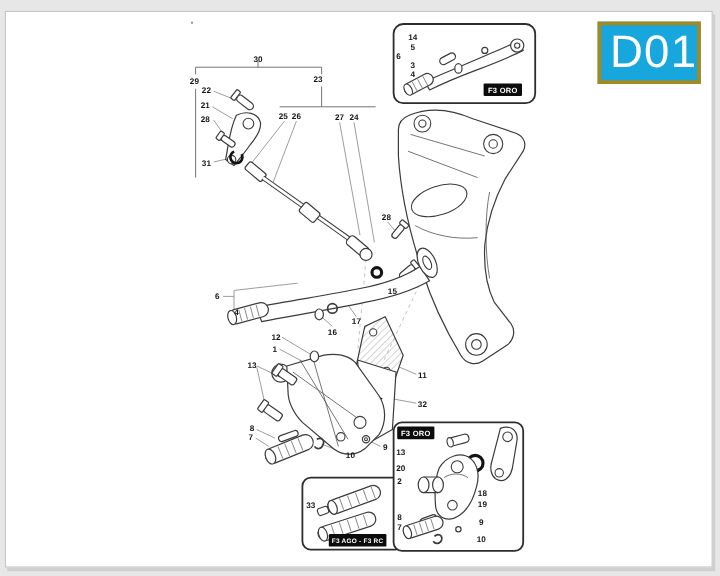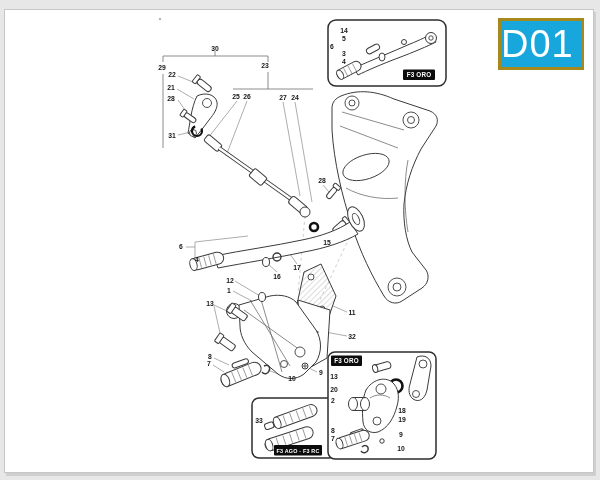--- a/index.html
+++ b/index.html
@@ -26,21 +26,21 @@
   .leader { fill:none; stroke:#8a8a8a; stroke-width:0.7; }
   .bracket{ fill:none; stroke:#6f6f6f; stroke-width:0.8; }
   .dash   { fill:none; stroke:#adadad; stroke-width:0.6; stroke-dasharray:3 3; }
   .inset  { fill:#ffffff; stroke:#2d2d2d; stroke-width:1.5; }
   .callout{ font-family:"Liberation Sans",sans-serif; font-weight:bold; font-size:6.8px; fill:#151515; text-anchor:middle; }
   .plateT { font-family:"Liberation Sans",sans-serif; font-weight:bold; fill:#ffffff; text-anchor:middle; letter-spacing:0.2px; }
   
   .badge {
     position:absolute; left:493px; top:8px; width:86px; height:52px;
     background:#18a7dc; border:3px solid #a6881c; box-sizing:border-box;
-    display:flex; align-items:center; justify-content:flex-start;
+    display:flex; align-items:center; justify-content:flex-end;
   }
   .badge span { color:#ffffff; font-size:38px; line-height:1; letter-spacing:1px; }
 </style>
 </head>
 <body>
 
 <div class="page">
 <svg class="art" viewBox="0 0 600 480">
   <defs>
     <pattern id="hatchP" width="4" height="4" patternUnits="userSpaceOnUse" patternTransform="rotate(45)">

